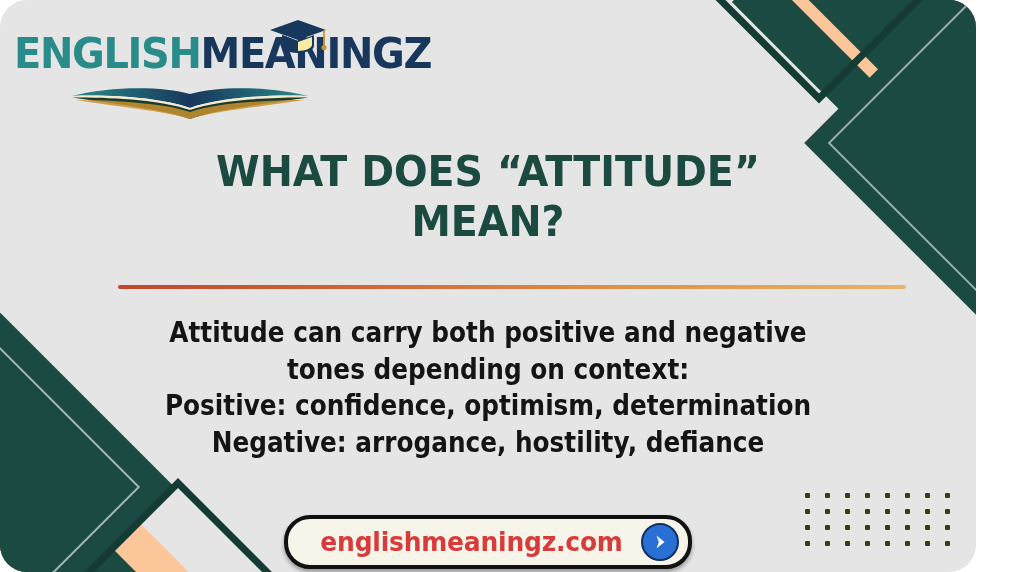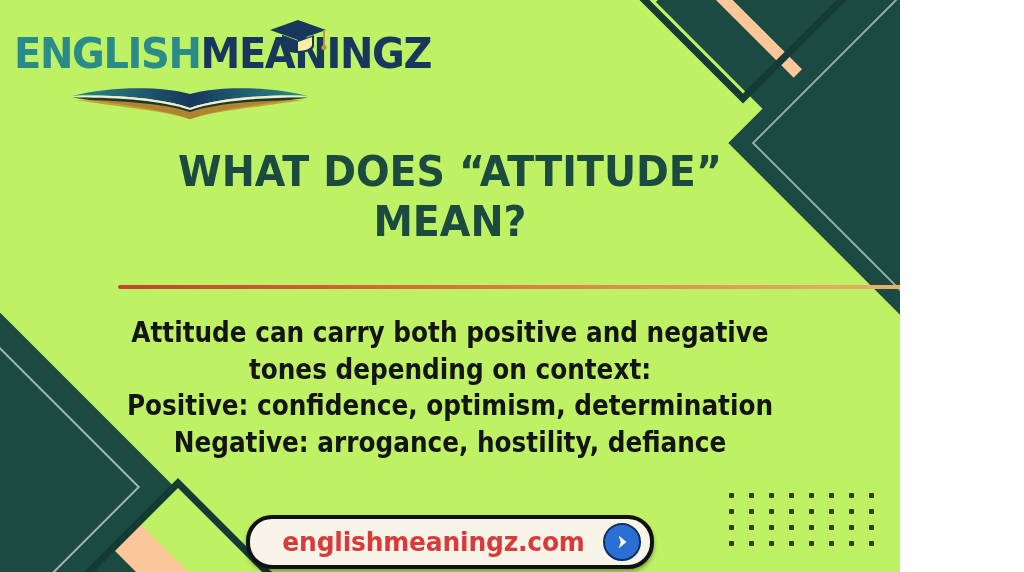--- a/index.html
+++ b/index.html
@@ -2,25 +2,26 @@
 <html><head>
 <meta charset="utf-8">
 <style>
   html, body {
     margin: 0;
     padding: 0;
     background: #ffffff;
   }
   #poster {
     position: relative;
-    width: 900px;
+    width: 976px;
     height: 572px;
-    background: #bef264;
+    background: #e5e5e5;
     overflow: hidden;
     font-family: "Liberation Sans", sans-serif;
+    border-radius: 27px;
   }
 
   
   .deco { position: absolute; pointer-events: none; }
 
   
   .tr-green-fill {
     width: 300px; height: 300px;
     background: #1b4a42;
     right: -118px; top: -148px;

